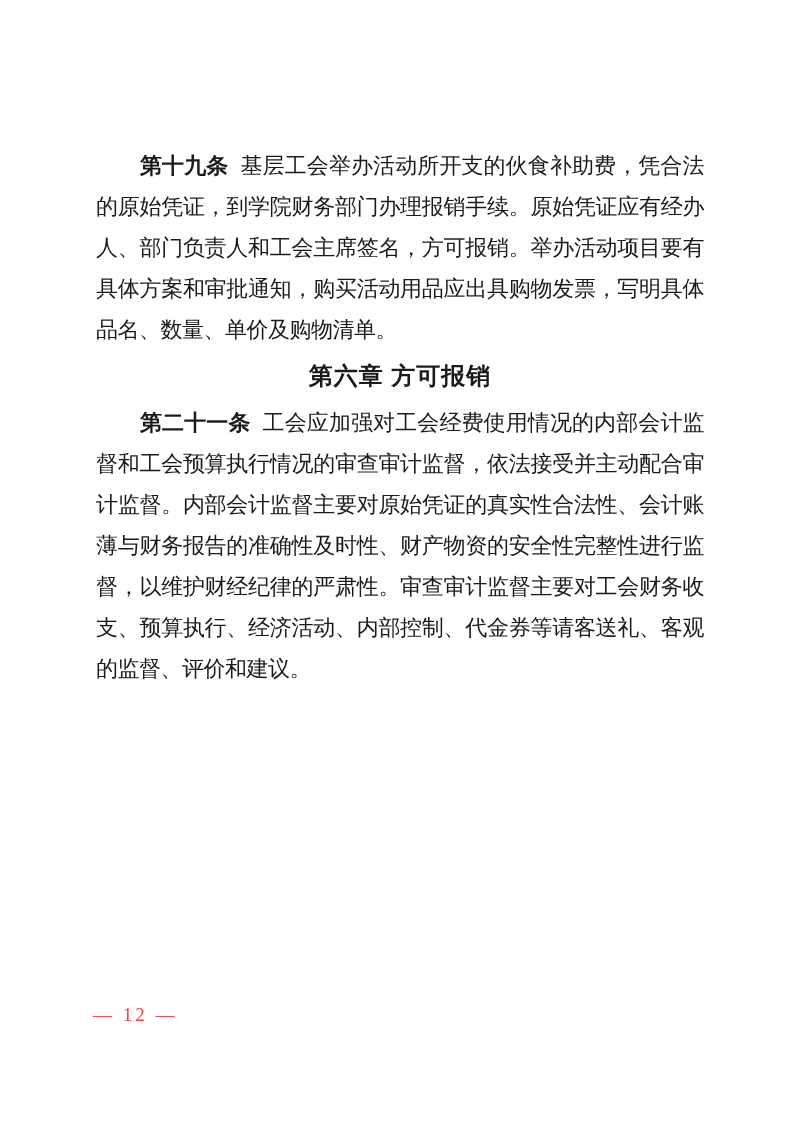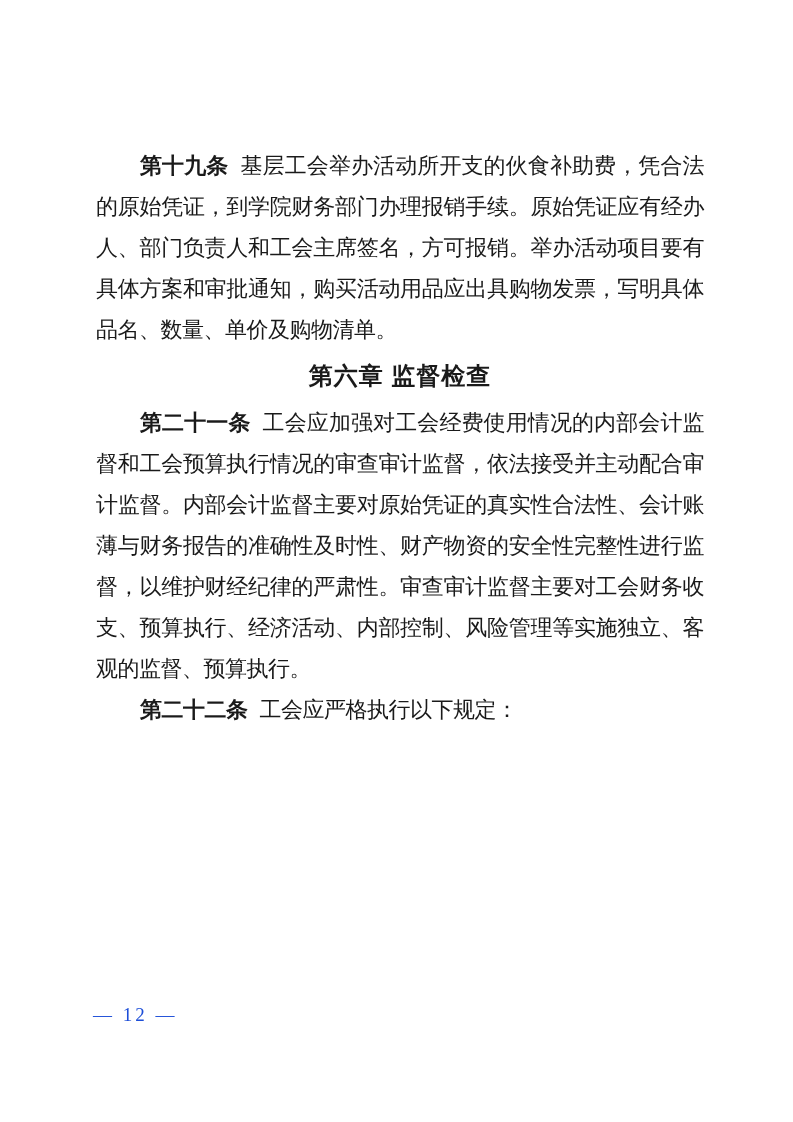--- a/index.html
+++ b/index.html
@@ -44,39 +44,38 @@
     margin: 5px 0 6px 0 !important;
     letter-spacing: 1px;
   }
   .page-number {
     position: absolute;
     left: 93px;
     top: 1001px;
     font-size: 19px;
     line-height: 28px;
     letter-spacing: 3px;
-    color: #1d4ed8;
+    color: #ef4444;
     font-family: "Liberation Serif", serif;
   }
 </style>
 </head>
 <body>
 
 <div class="page">
 
   <div class="content">
 
     <p><span class="article-num">第十九条</span><span>基层工会举办活动所开支的伙食补助费，凭合法的原始凭证，到学院财务部门办理报销手续。原始凭证应有经办人、部门负责人和工会主席签名，方可报销。举办活动项目要有具体方案和审批通知，购买活动用品应出具购物发票，写明具体品名、数量、单价及购物清单。</span></p>
 
 
-    <p class="chapter-heading">第六章 监督检查</p>
+    <p class="chapter-heading">第六章 方可报销</p>
 
-    <p><span class="article-num">第二十一条</span><span>工会应加强对工会经费使用情况的内部会计监督和工会预算执行情况的审查审计监督，依法接受并主动配合审计监督。内部会计监督主要对原始凭证的真实性合法性、会计账薄与财务报告的准确性及时性、财产物资的安全性完整性进行监督，以维护财经纪律的严肃性。审查审计监督主要对工会财务收支、预算执行、经济活动、内部控制、风险管理等实施独立、客观的监督、预算执行。</span></p>
+    <p><span class="article-num">第二十一条</span><span>工会应加强对工会经费使用情况的内部会计监督和工会预算执行情况的审查审计监督，依法接受并主动配合审计监督。内部会计监督主要对原始凭证的真实性合法性、会计账薄与财务报告的准确性及时性、财产物资的安全性完整性进行监督，以维护财经纪律的严肃性。审查审计监督主要对工会财务收支、预算执行、经济活动、内部控制、代金券等请客送礼、客观的监督、评价和建议。</span></p>
 
-    <p><span class="article-num">第二十二条</span><span>工会应严格执行以下规定：</span></p>
 
 
 
   </div>
 
   <div class="page-number">— 12 —</div>
 
 </div>
 
 </body></html>

